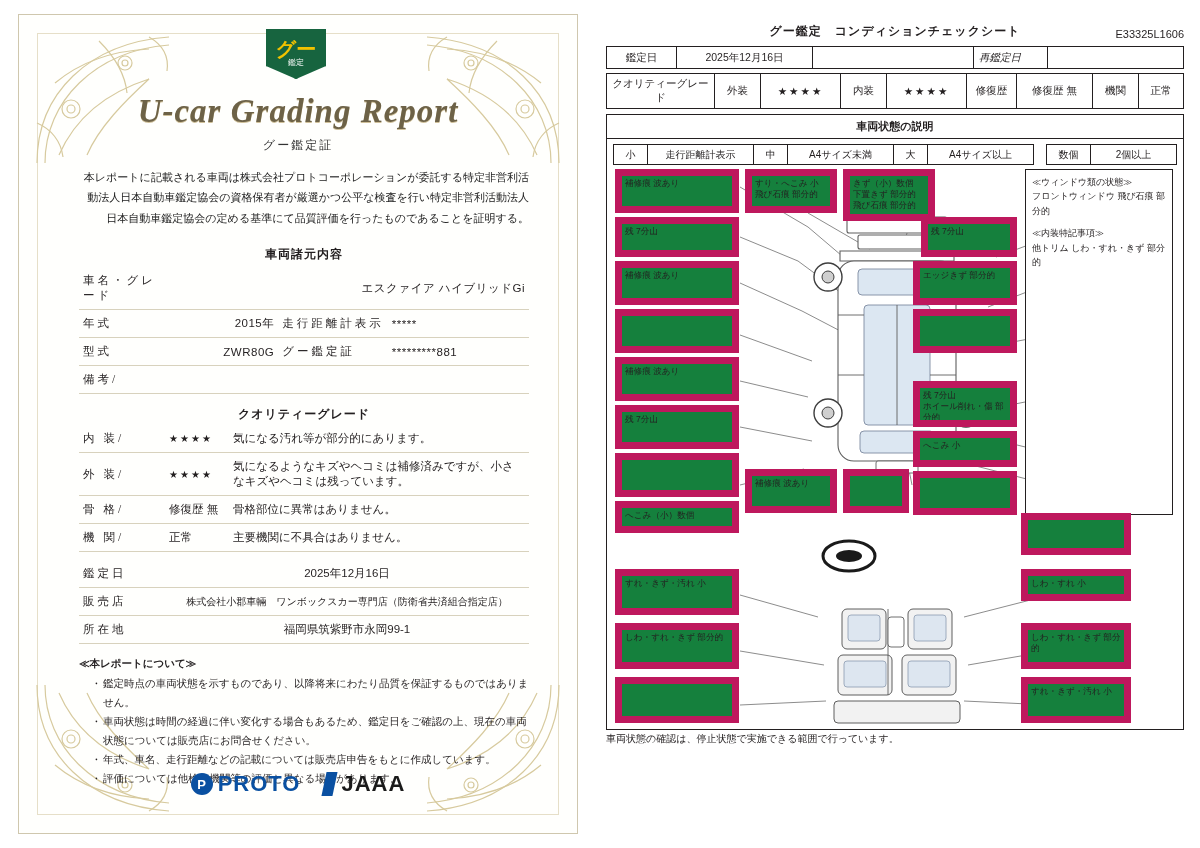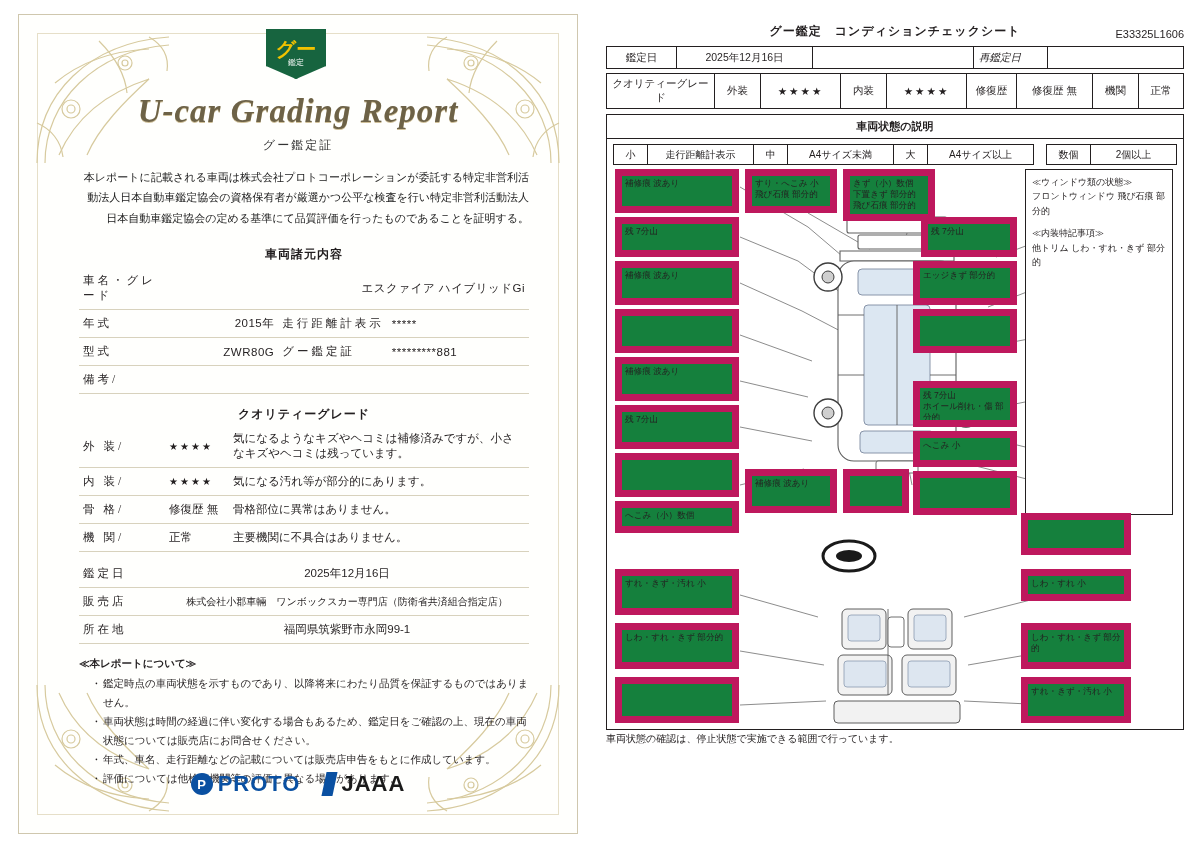--- a/index.html
+++ b/index.html
@@ -240,28 +240,28 @@
           <td class="val ind" colspan="3"></td>
         </tr>
       </tbody>
         </table>
 
       <div class="grade-title">クオリティーグレード</div>
 
       <table class="spec">
         <tbody>
             <tr>
+          <td class="lbl">内 装/</td>
+          <td class="stars">★★★★</td>
+          <td>気になる汚れ等が部分的にあります。</td>
+        </tr>
+        <tr>
           <td class="lbl">外 装/</td>
           <td style="width:64px" class="stars">★★★★</td>
           <td>気になるようなキズやヘコミは補修済みですが、小さなキズやヘコミは残っています。</td>
-        </tr>
-        <tr>
-          <td class="lbl">内 装/</td>
-          <td class="stars">★★★★</td>
-          <td>気になる汚れ等が部分的にあります。</td>
         </tr>
         <tr>
           <td class="lbl">骨 格/</td>
           <td>修復歴 無</td>
           <td>骨格部位に異常はありません。</td>
         </tr>
         <tr>
           <td class="lbl">機 関/</td>
           <td>正常</td>
           <td>主要機関に不具合はありません。</td>

